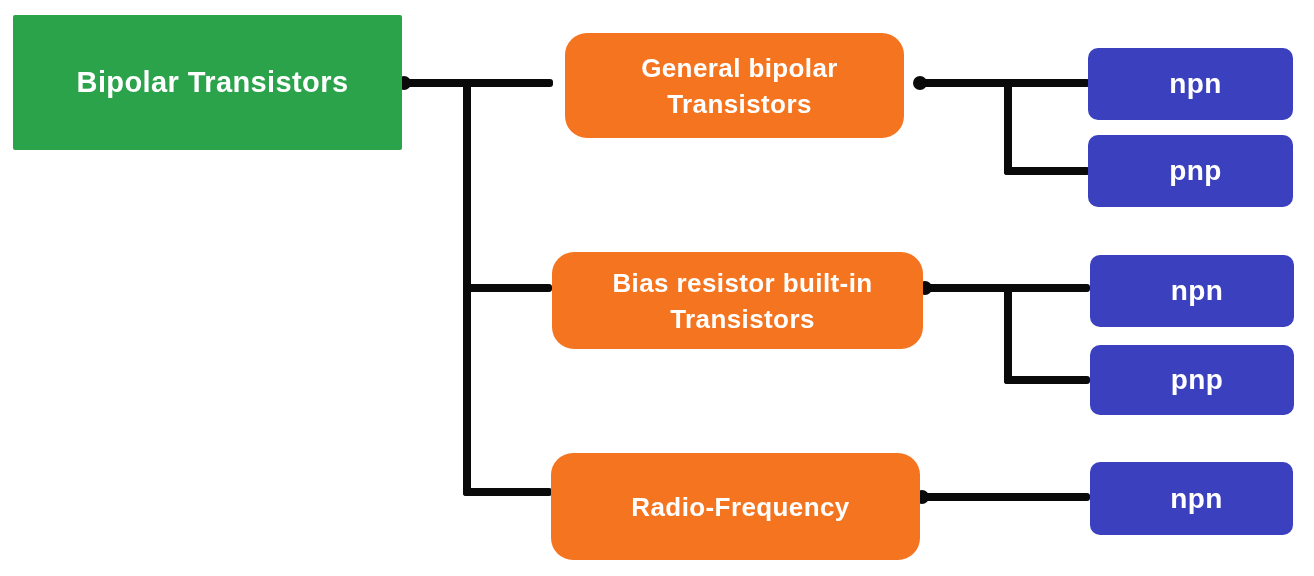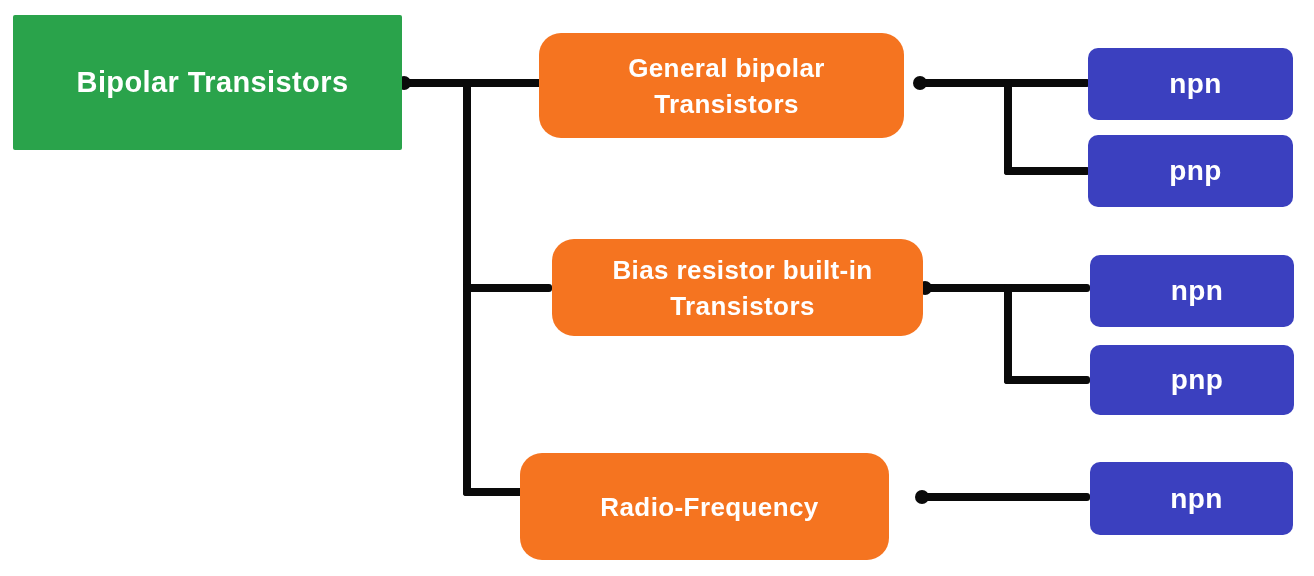--- a/index.html
+++ b/index.html
@@ -30,23 +30,23 @@
     background: #2aa34b;
     font-size: 29px;
     border-radius: 2px;
   }
   .branch-node {
     background: #f57420;
     border-radius: 22px;
     font-size: 26px;
     line-height: 36px;
   }
-  .branch-1 { left: 539px; top: 33px;  width: 365px; height: 105px; }
-  .branch-2 { left: 552px; top: 239px; width: 371px; height: 97px; }
-  .branch-3 { left: 520px; top: 453px; width: 369px; height: 107px; }
+  .branch-1 { left: 565px; top: 33px;  width: 339px; height: 105px; }
+  .branch-2 { left: 552px; top: 252px; width: 371px; height: 97px; }
+  .branch-3 { left: 551px; top: 453px; width: 369px; height: 107px; }
   .leaf-node {
     background: #3b40bf;
     border-radius: 10px;
     font-size: 28px;
   }
   .leaf-1a { left: 1088px; top: 48px;  width: 205px; height: 72px; }
   .leaf-1b { left: 1088px; top: 135px; width: 205px; height: 72px; }
   .leaf-2a { left: 1090px; top: 255px; width: 204px; height: 72px; }
   .leaf-2b { left: 1090px; top: 345px; width: 204px; height: 70px; }
   .leaf-3a { left: 1090px; top: 462px; width: 203px; height: 73px; }

